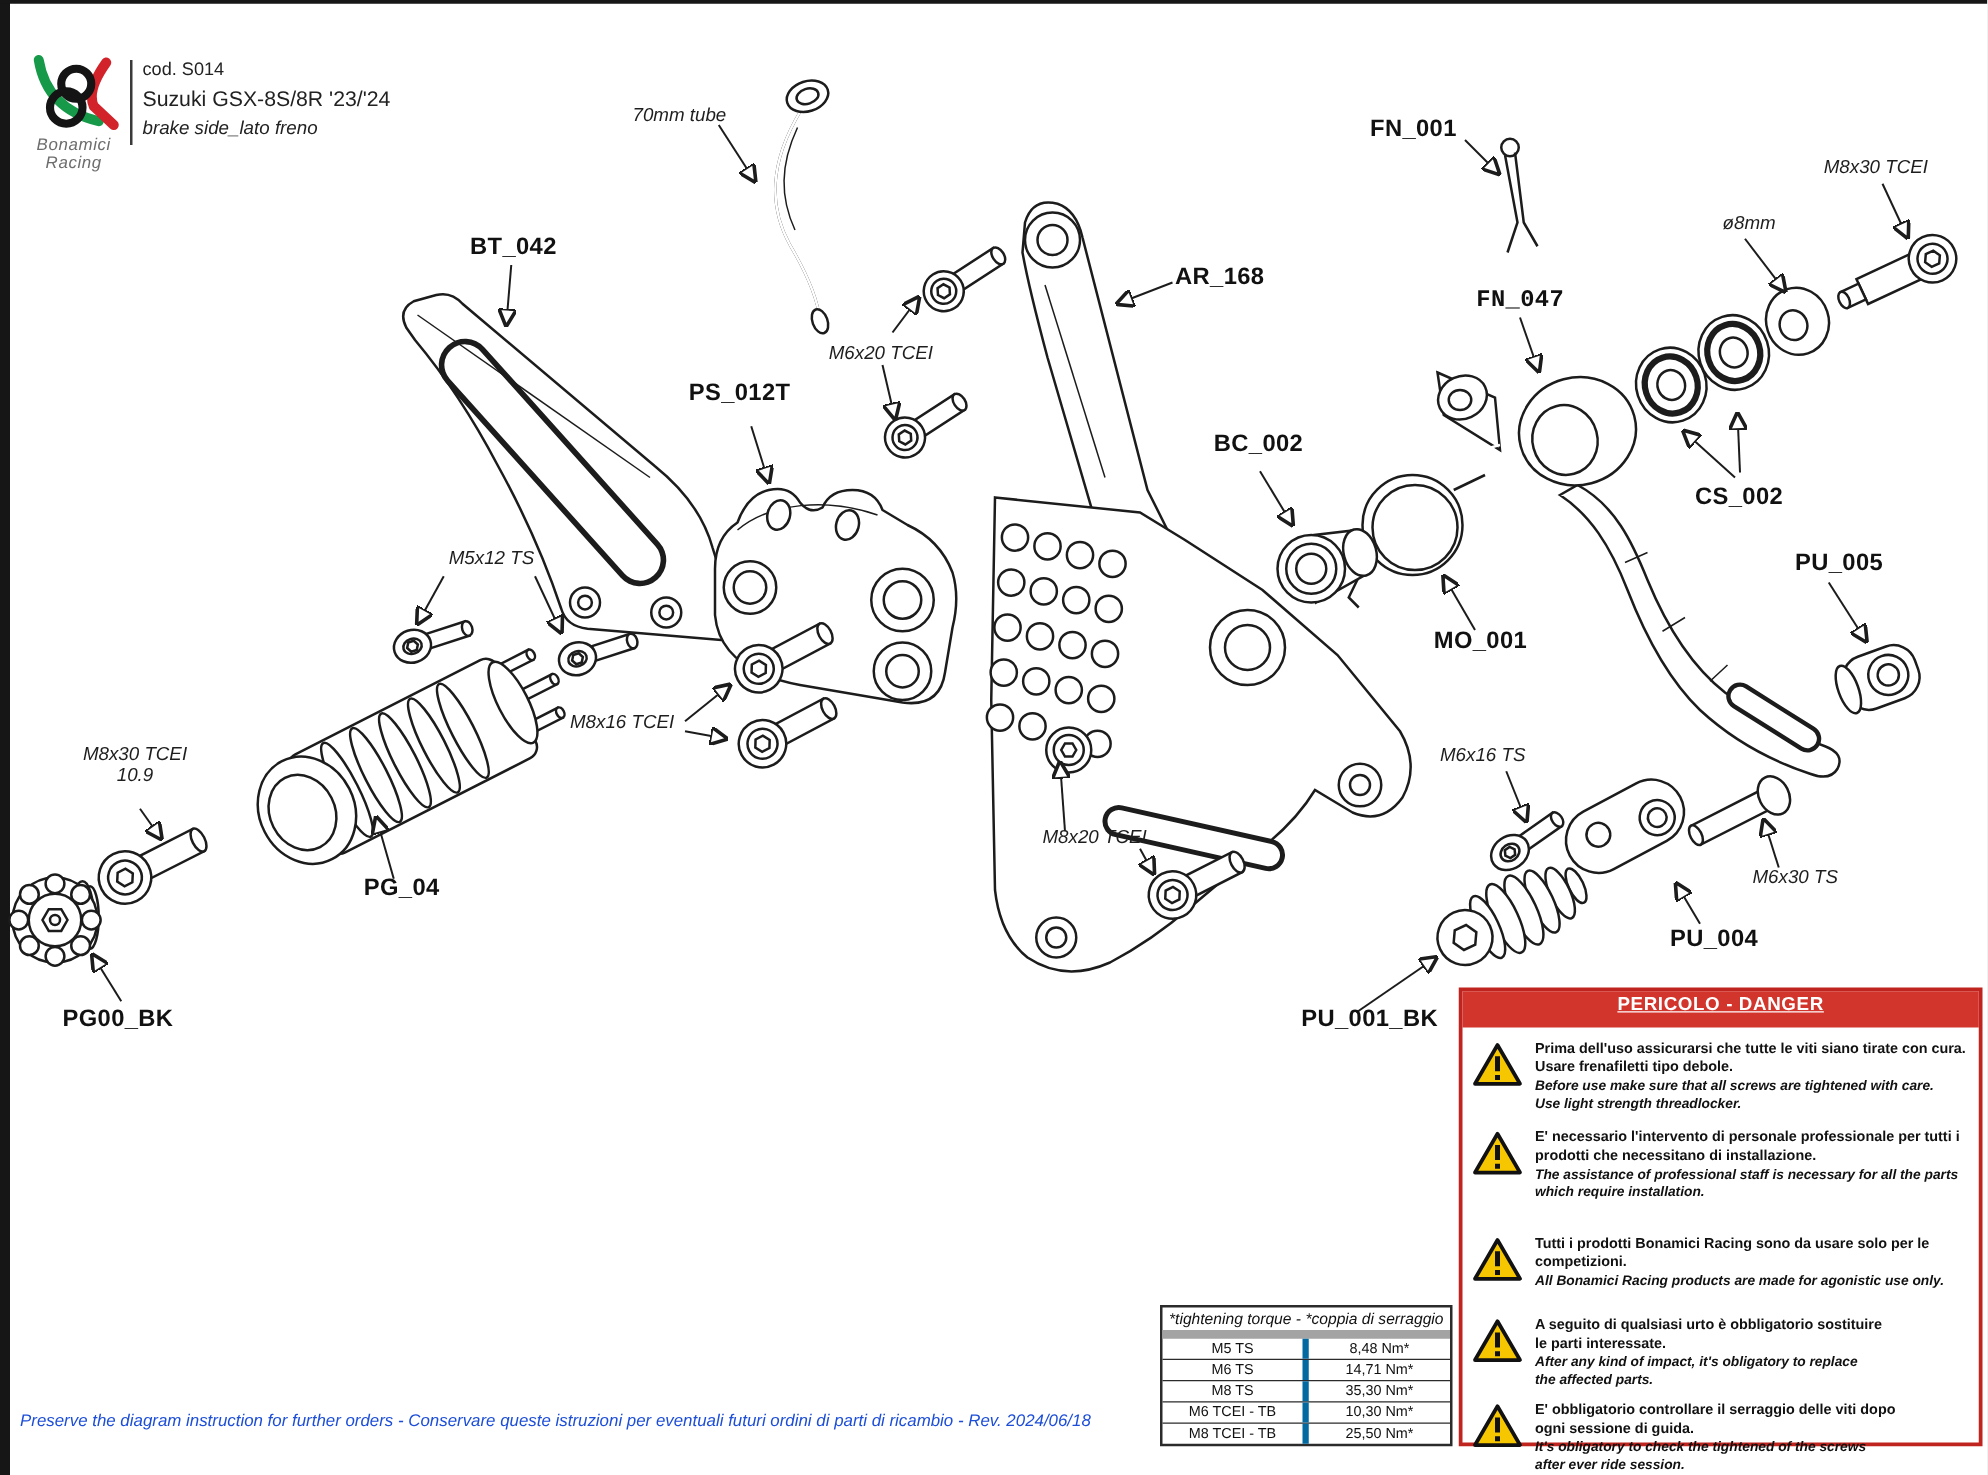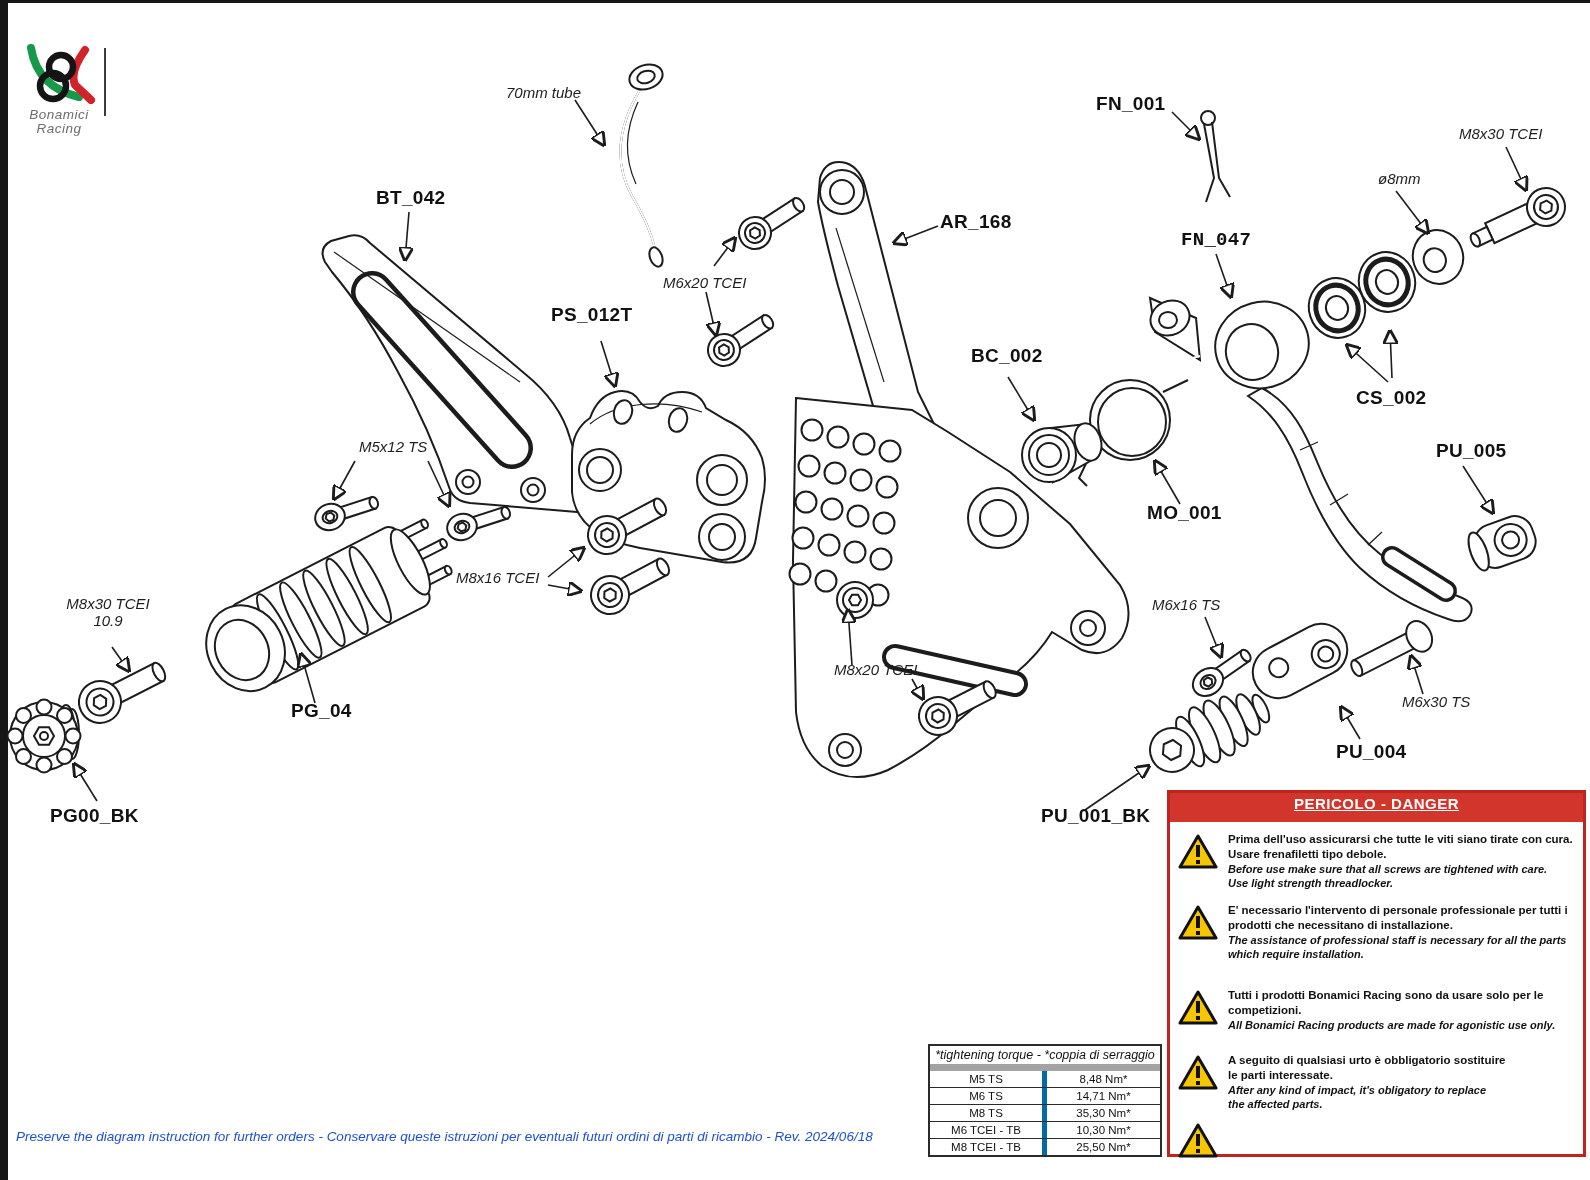--- a/index.html
+++ b/index.html
@@ -68,20 +68,25 @@
     <svg width="76" height="62" viewBox="0 0 76 62">
       <path d="M 10 6 C 14 30 28 48 58 55" fill="none" stroke="#169a4a" stroke-width="8" stroke-linecap="round"></path>
       <path d="M 64 8 C 54 22 50 34 54 43 L 70 58" fill="none" stroke="#d2232a" stroke-width="8" stroke-linecap="round"></path>
       <circle cx="40" cy="25" r="12" fill="none" stroke="#141414" stroke-width="6.5"></circle>
       <circle cx="32" cy="44" r="13" fill="none" stroke="#141414" stroke-width="6.5"></circle>
     </svg>
     <div class="logo-text">Bonamici</div>
     <div class="logo-text">Racing</div>
   </div>
   <div id="header-divider"></div>
+  <div id="header-texts">
+    <div id="header-code">cod. S014</div>
+    <div id="header-model">Suzuki GSX-8S/8R '23/'24</div>
+    <div id="header-side">brake side_lato freno</div>
+  </div>
 
   <svg id="diagram-svg" width="1590" height="1180" viewBox="0 0 1590 1180">
     <defs>
       <marker id="arr" viewBox="0 0 10 10" refX="9" refY="5" markerWidth="9" markerHeight="9" orient="auto-start-reverse">
         <path d="M0 0 L10 5 L0 10 z" fill="#1c1c1c" stroke="none"></path>
       </marker>
     </defs>
 
     <g>
       <path class="capb" stroke-width="23" d="M 646 80 C 618 122 612 160 632 196 C 645 218 654 238 656 256"></path>
@@ -506,18 +511,24 @@
 the affected parts.</div>
     </div>
   </div>
 
   <div class="warn">
     <svg class="tri" width="40" height="36" viewBox="0 0 40 36">
       <path d="M20 2 L38 33 L2 33 Z" fill="#f6c700" stroke="#111" stroke-width="3" stroke-linejoin="round"></path>
       <rect x="18" y="11" width="4" height="12" fill="#111" stroke="none"></rect>
       <rect x="18" y="26" width="4" height="4" fill="#111" stroke="none"></rect>
     </svg>
+    <div class="warn-txt">
+      <div class="warn-it">E' obbligatorio controllare il serraggio delle viti dopo
+ogni sessione di guida.</div>
+      <div class="warn-en">It's obligatory to check the tightened of the screws
+after ever ride session.</div>
+    </div>
   </div>
 </div>
   </div>
 
   <div id="footer-note">Preserve the diagram instruction for further orders - Conservare queste istruzioni per eventuali futuri ordini di parti di ricambio - Rev. 2024/06/18</div>
 </div>
 
 </body></html>

